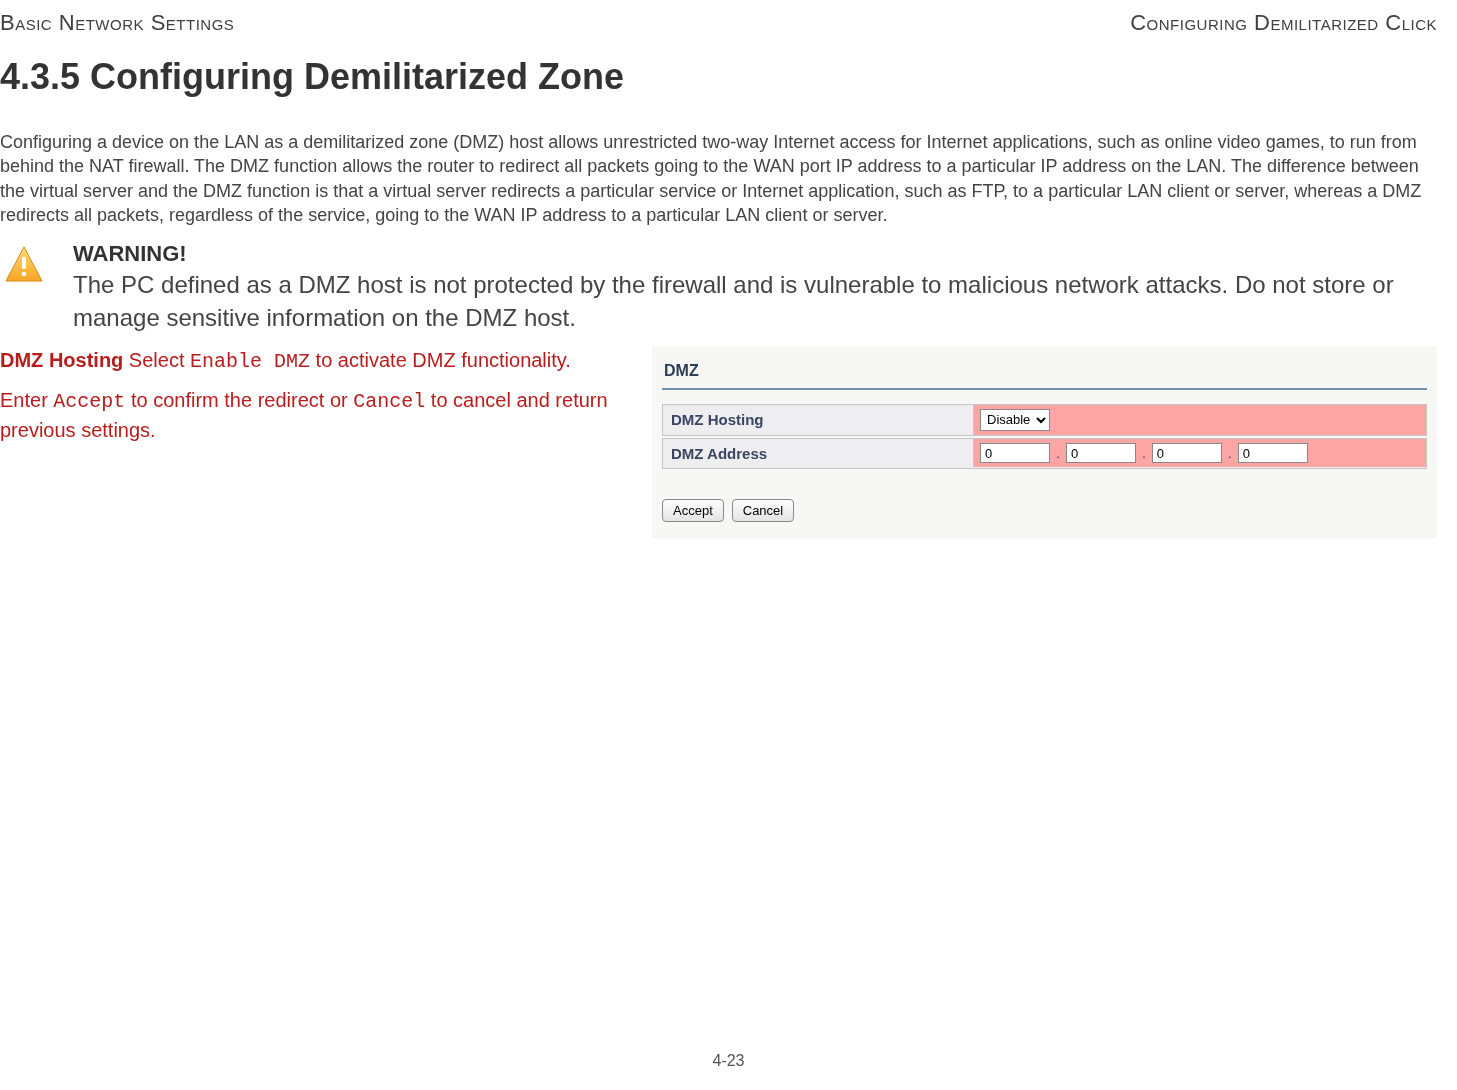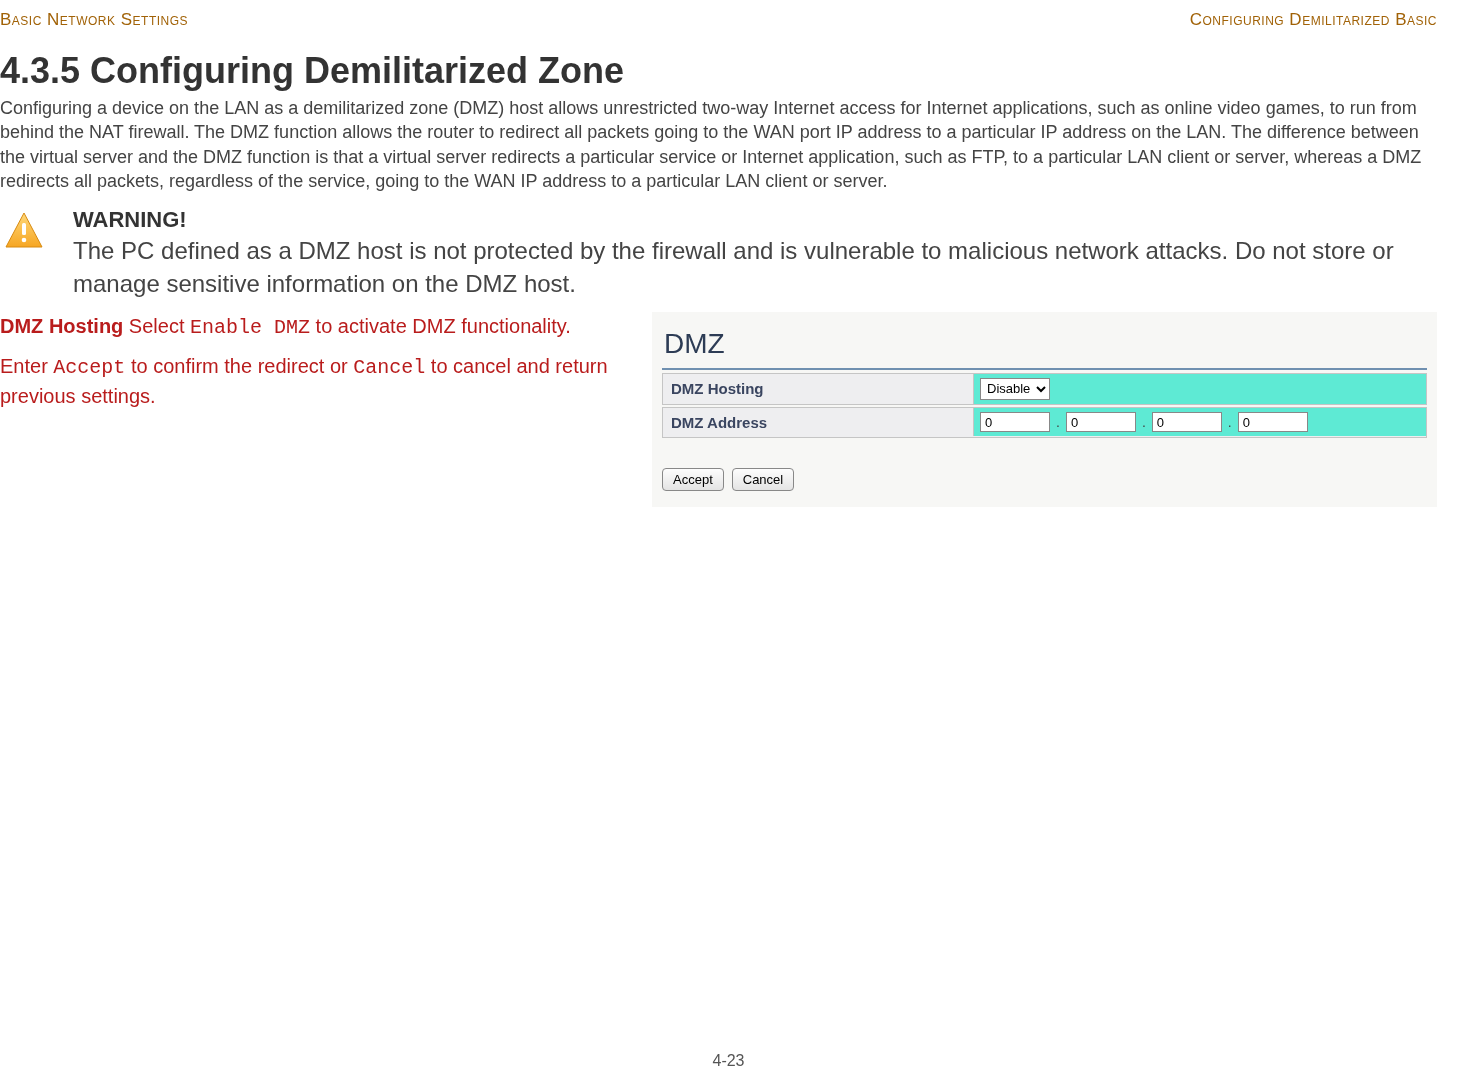--- a/index.html
+++ b/index.html
@@ -9,31 +9,31 @@
       height: 1090px;
       background: #fff;
       color: #333;
       position: relative;
       padding: 10px 20px 40px 0;
     }
     .header-row {
       display: flex;
       justify-content: space-between;
       font-variant: small-caps;
-      font-size: 17px;
-      color: #a16207;
+      font-size: 22px;
+      color: #404040;
       margin-bottom: 20px;
       letter-spacing: 0.5px;
     }
     .section-heading {
       font-family: Verdana, Geneva, sans-serif;
       font-size: 36px;
       font-weight: bold;
       color: #333;
-      margin-bottom: 4px;
+      margin-bottom: 32px;
     }
     .body-para {
       font-size: 18px;
       color: #444;
       line-height: 1.35;
       margin-bottom: 14px;
     }
     .warning-box {
       display: flex;
       align-items: flex-start;
@@ -74,46 +74,46 @@
     }
     .field-desc b { font-weight: bold; }
     .mono { font-family: "Courier New", Courier, monospace; }
     .screenshot-panel {
       flex: 1;
       background: #f7f7f5;
       padding: 10px 10px 16px 10px;
       border: 0;
     }
     .panel-title {
-      font-size: 28px;
-      font-weight: normal;
+      font-size: 16px;
+      font-weight: bold;
       color: #2d3c55;
       padding: 6px 2px 8px 2px;
       border-bottom: 2px solid #7090b0;
-      margin-bottom: 3px;
+      margin-bottom: 14px;
       filter: blur(0.3px);
     }
     .form-row {
       display: flex;
       align-items: center;
       border: 1px solid #c5c5c5;
       background: #eeeef0;
       margin-bottom: 2px;
     }
     .form-row .label {
       flex: 0 0 310px;
       font-size: 15px;
       font-weight: bold;
       color: #3a4560;
       padding: 6px 8px;
       filter: blur(0.5px);
     }
     .form-row .control {
       flex: 1;
-      background: #5eead4;
+      background: #fca5a5;
       padding: 4px 6px;
       border-left: 1px solid #c5c5c5;
       display: flex;
       align-items: center;
       gap: 4px;
     }
     select.dmz-select {
       font-size: 13px;
       border: 1px solid #888;
       background: #fff;
@@ -152,21 +152,21 @@
       text-align: center;
       font-size: 16px;
       color: #555;
     }
   </style>
 </head>
 <body>
 
 <div class="header-row">
   <span>Basic Network Settings</span>
-  <span>Configuring Demilitarized Basic</span>
+  <span>Configuring Demilitarized Click</span>
 </div>
 
 <h1 class="section-heading">4.3.5 Configuring Demilitarized Zone</h1>
 
 <p class="body-para">Configuring a device on the LAN as a demilitarized zone (DMZ) host allows unrestricted two-way Internet access for Internet applications, such as online video games, to run from behind the NAT firewall. The DMZ function allows the router to redirect all packets going to the WAN port IP address to a particular IP address on the LAN. The difference between the virtual server and the DMZ function is that a virtual server redirects a particular service or Internet application, such as FTP, to a particular LAN client or server, whereas a DMZ redirects all packets, regardless of the service, going to the WAN IP address to a particular LAN client or server.</p>
 
 <div class="warning-box">
   <div class="warning-icon">
     <svg viewBox="0 0 48 48">
       <defs>

